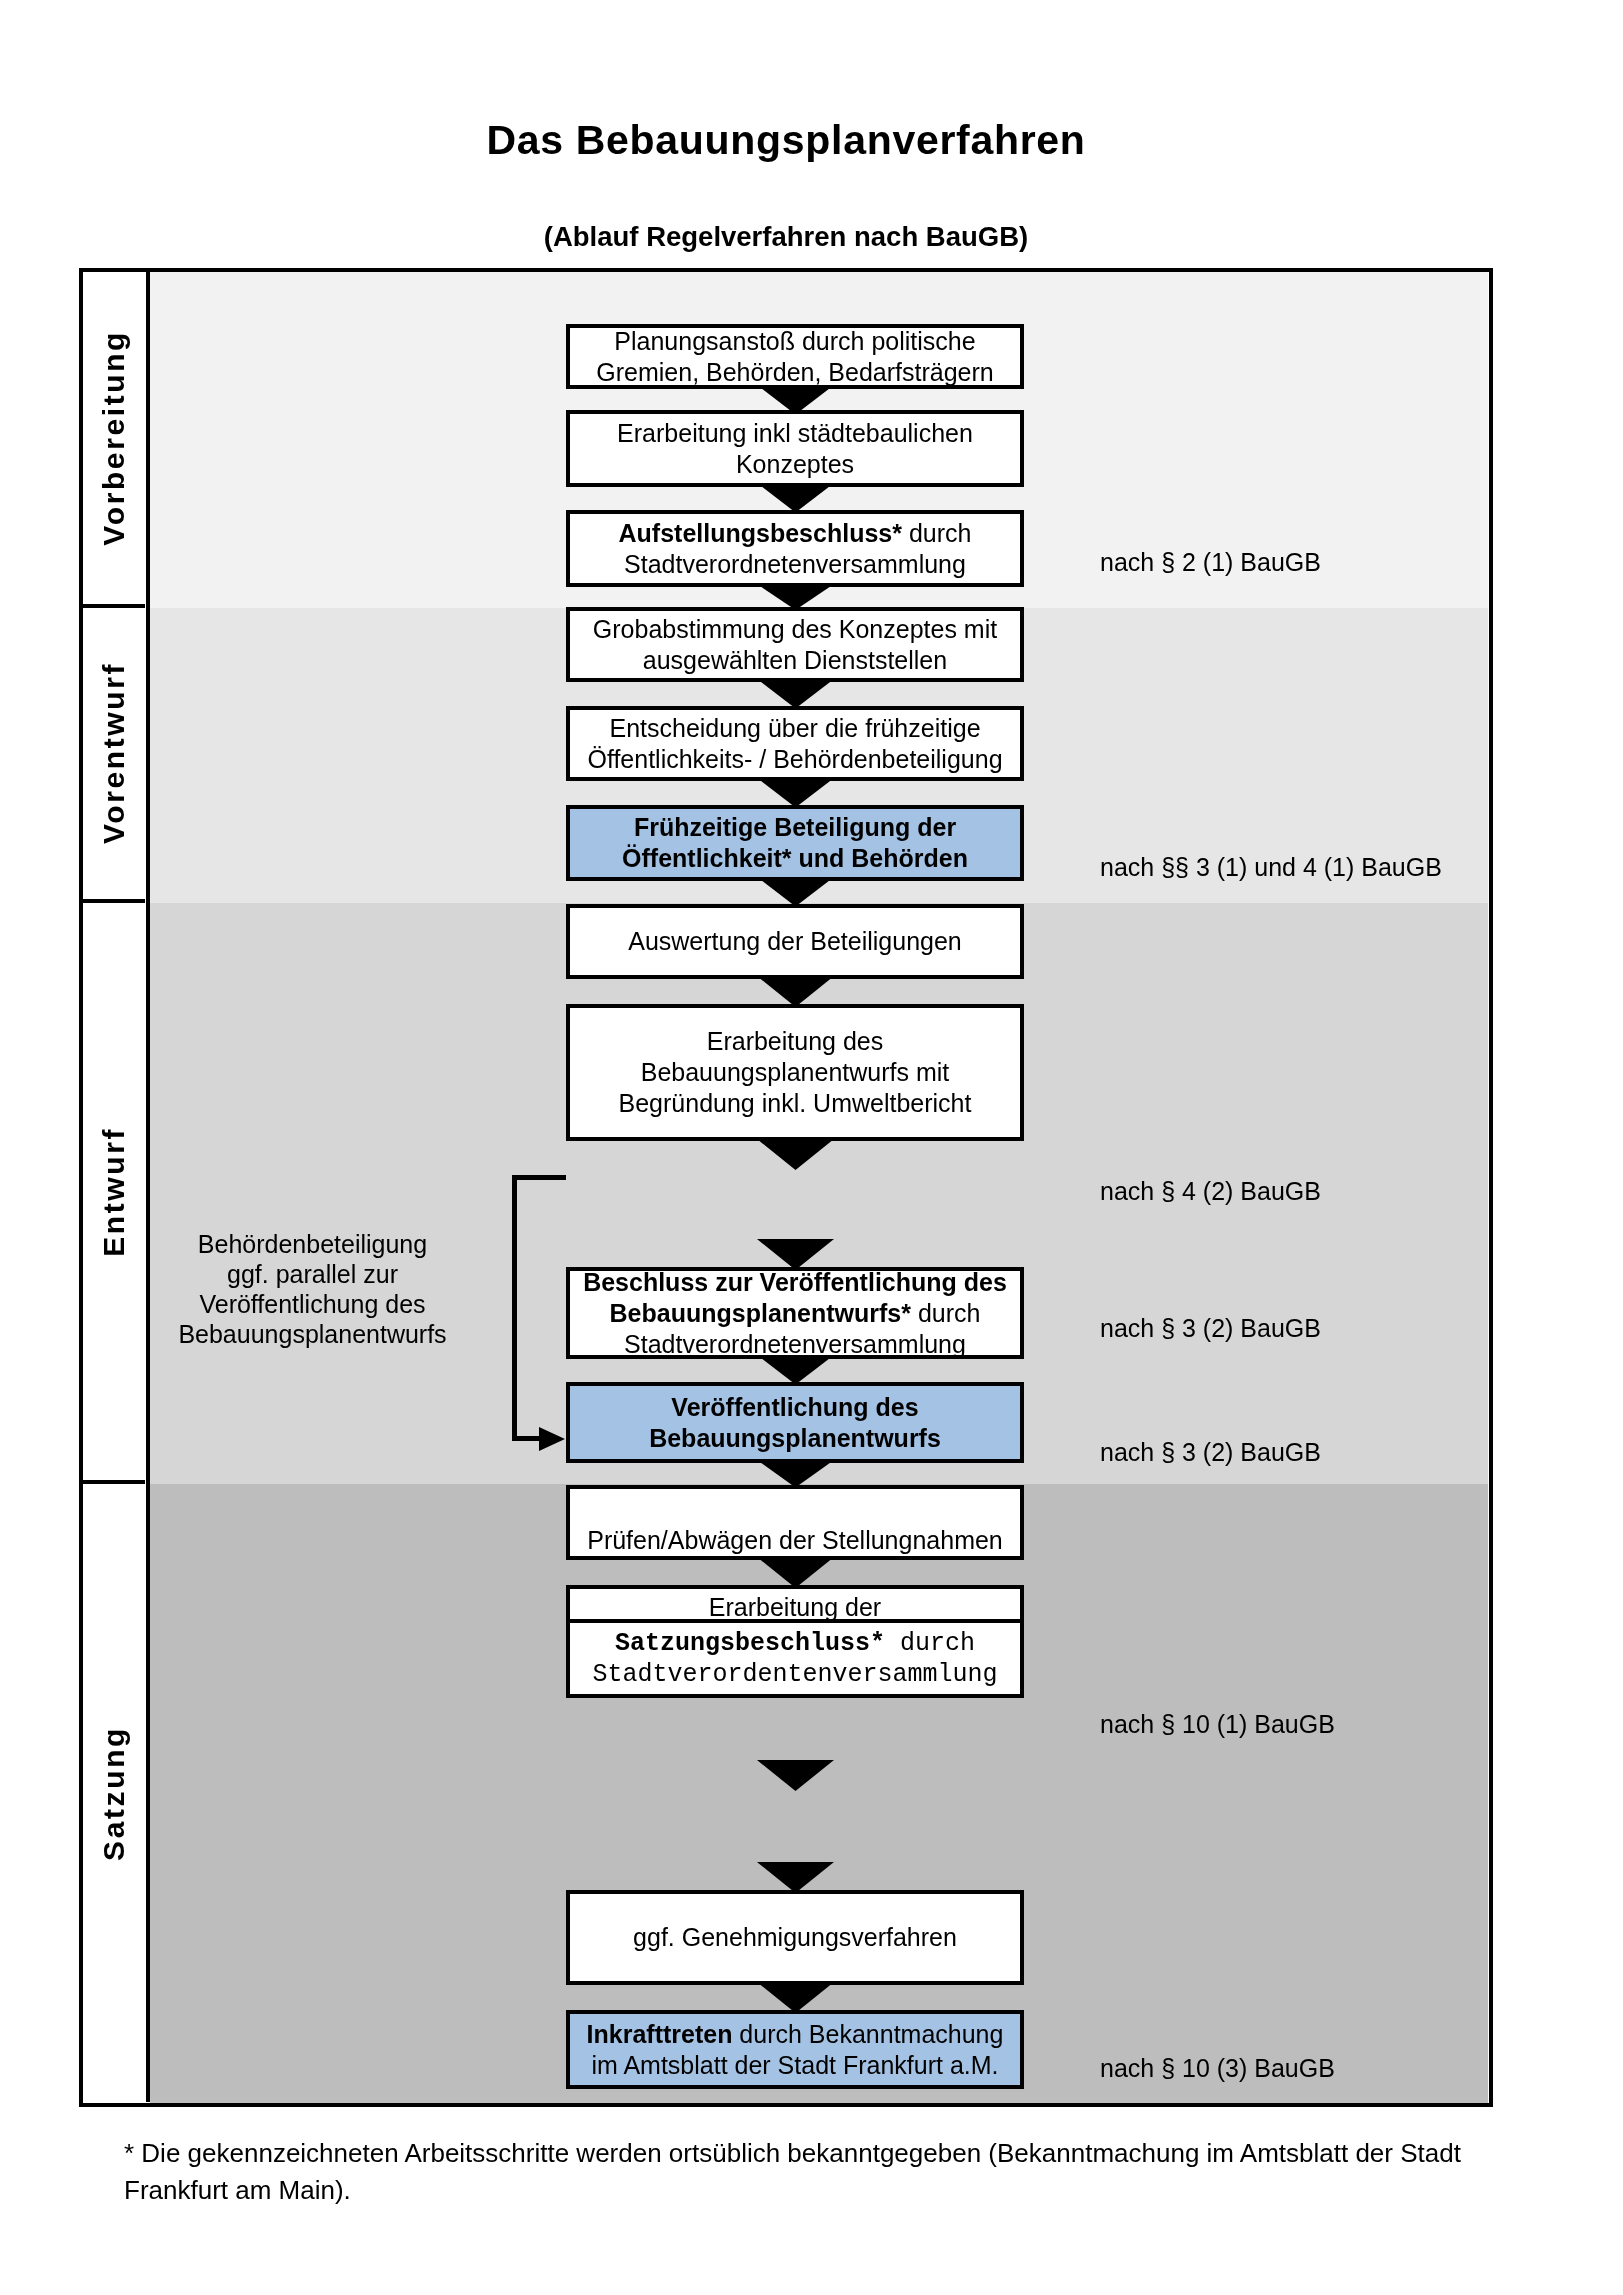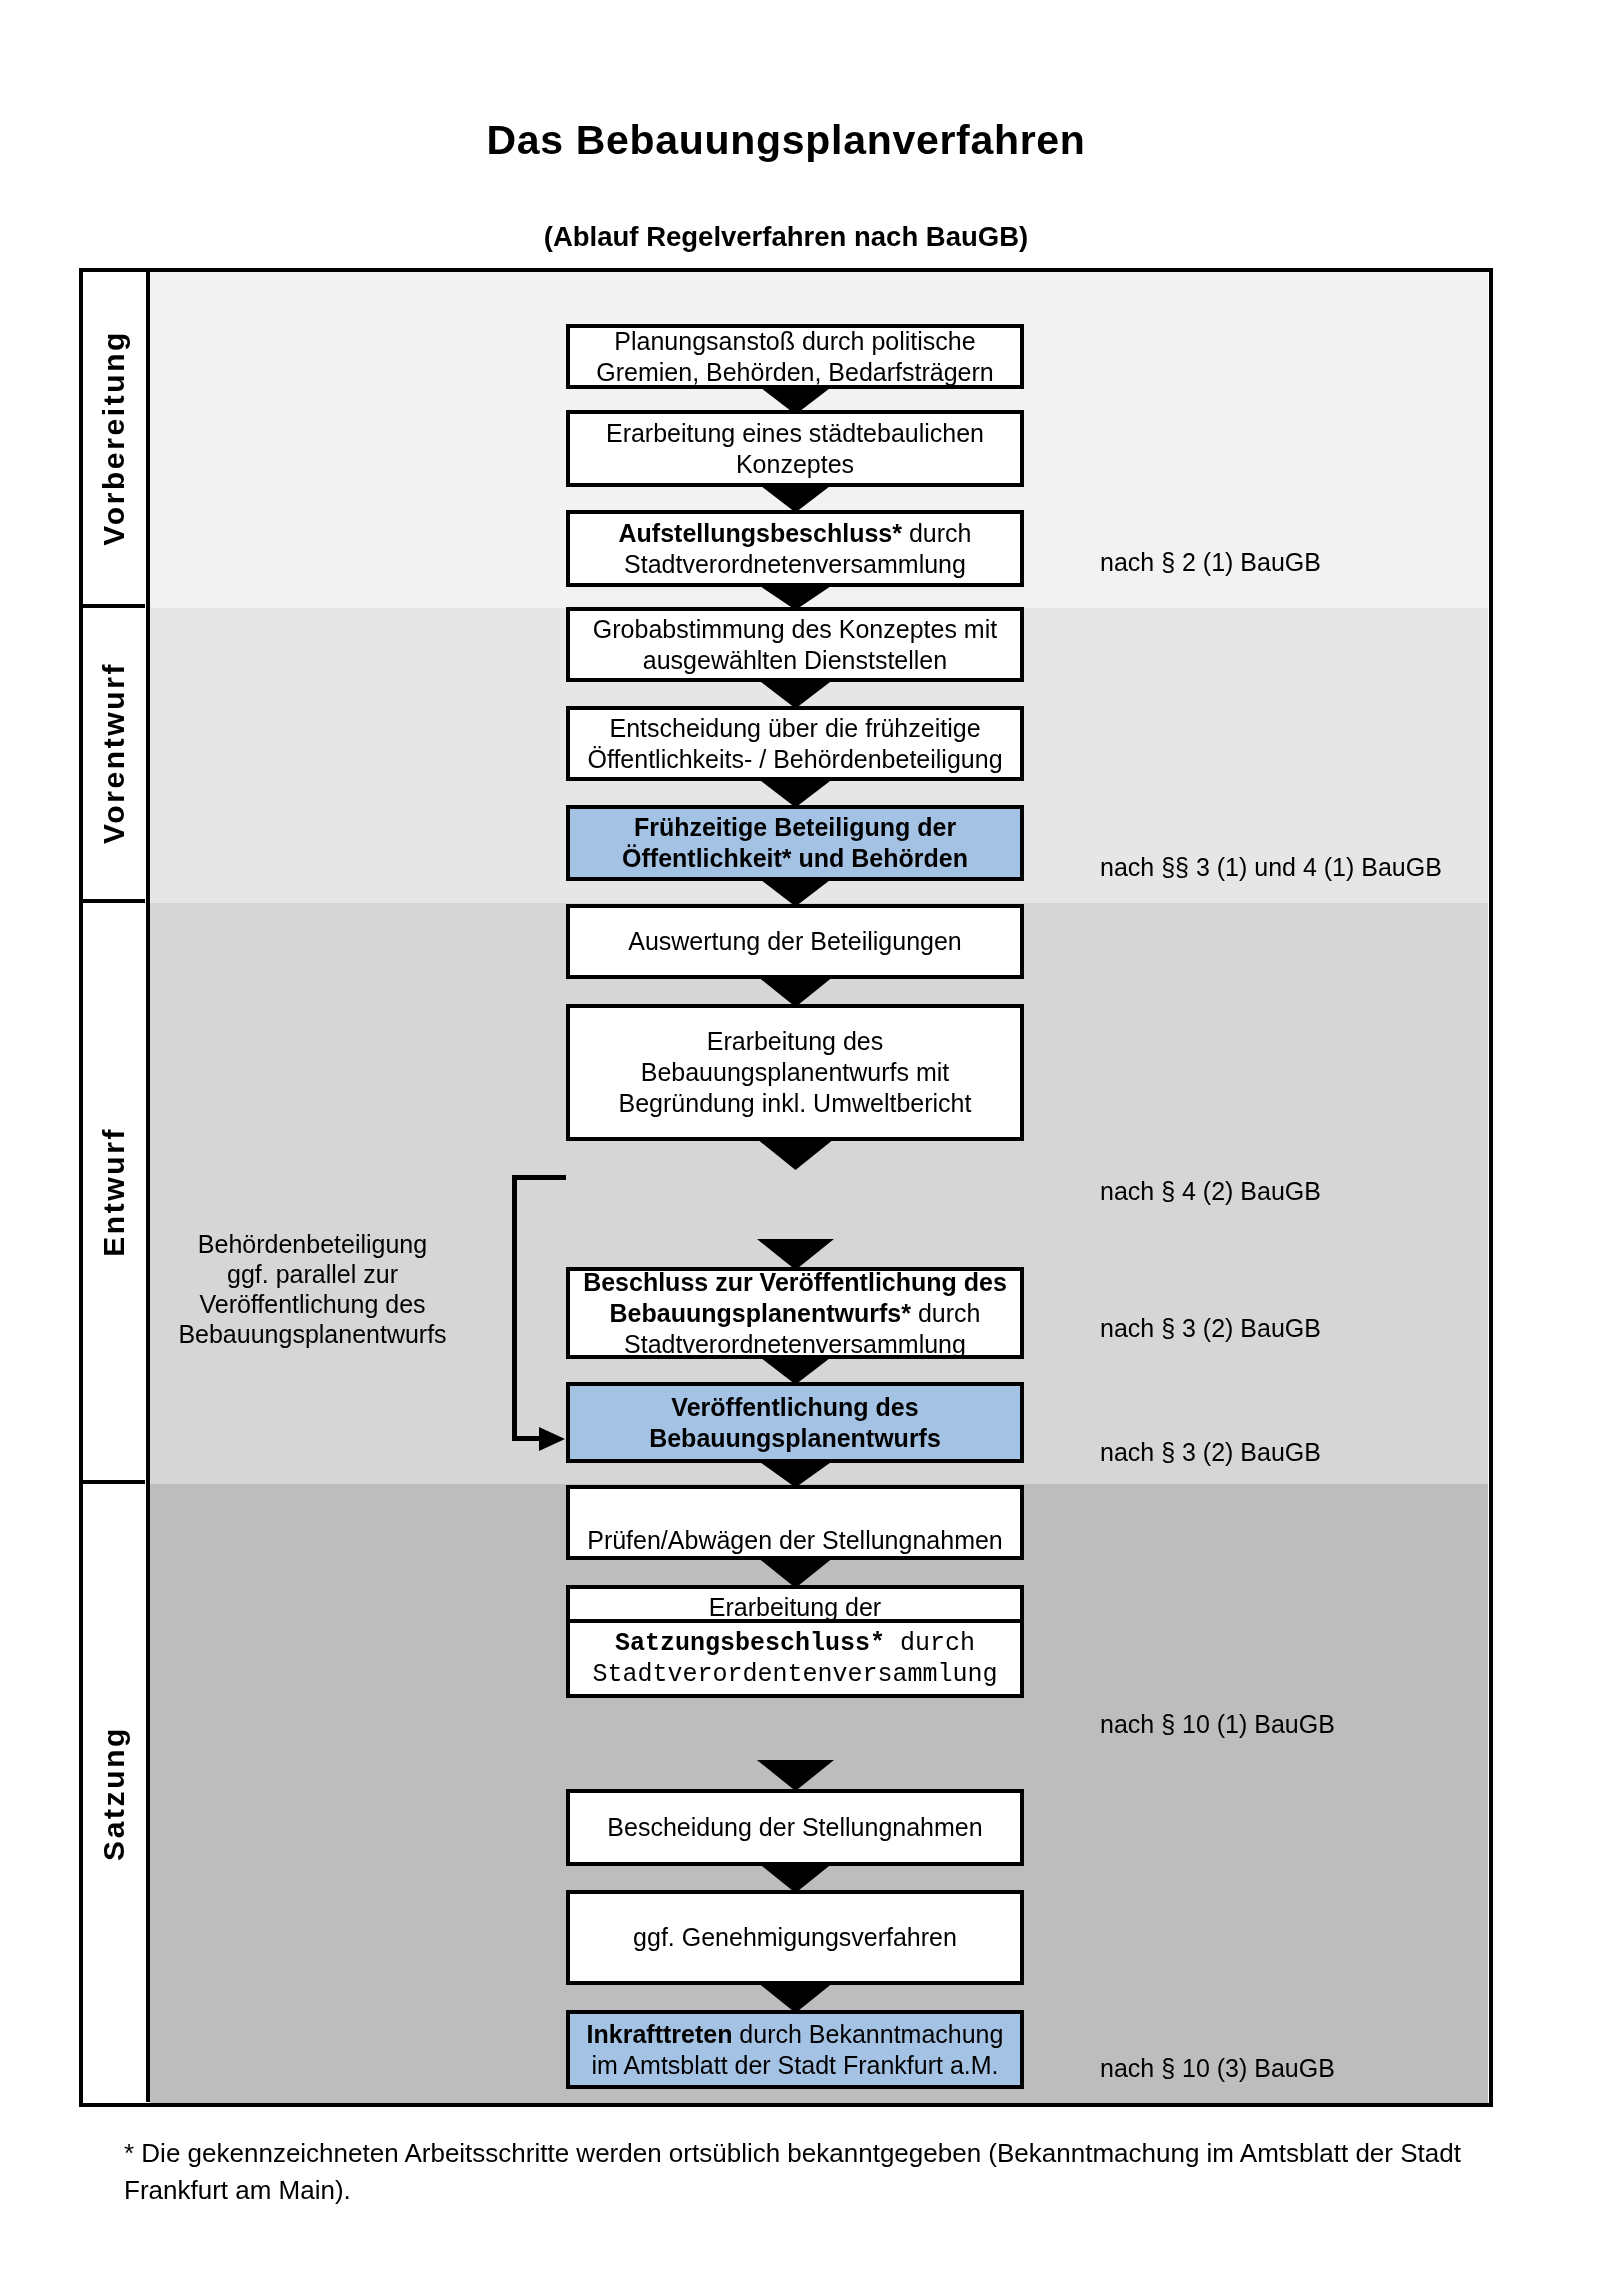--- a/index.html
+++ b/index.html
@@ -63,21 +63,21 @@
         <span>Satzung</span>
       </div>
   </div>
 
   <div class="step" style="top:52px;height:65px;">
       <div><span>Planungsanstoß durch politische</span></div>
       <div><span>Gremien, Behörden, Bedarfsträgern</span></div>
     </div>
   <div class="arrow" style="top:113px;height:29.5px;"></div>
   <div class="step" style="top:138px;height:77px;">
-      <div><span>Erarbeitung eines städtebaulichen</span></div>
+      <div><span>Erarbeitung inkl städtebaulichen</span></div>
       <div><span>Konzeptes</span></div>
     </div>
   <div class="arrow" style="top:211px;height:29.5px;"></div>
   <div class="step" style="top:238px;height:77px;">
       <div><span class="b">Aufstellungsbeschluss*</span><span> durch</span></div>
       <div><span>Stadtverordnetenversammlung</span></div>
     </div>
   <div class="arrow" style="top:312px;height:26px;"></div>
 
   <div class="step" style="top:335px;height:75px;">
@@ -126,23 +126,20 @@
   <div class="step" style="top:1313px;height:75px;">
       <div><span>Erarbeitung der</span></div>
       <div><span>Satzungsbeschlussvorlage</span></div>
     </div>
   <div class="arrow" style="top:1385px;height:31px;"></div>
   <div class="step" style="top:1347px;height:79px;font-family:Liberation Mono, monospace;">
       <div><span class="b">Satzungsbeschluss*</span><span> durch</span></div>
       <div><span>Stadtverordentenversammlung</span></div>
     </div>
   <div class="arrow" style="top:1488px;height:31px;"></div>
-  <div class="step" style="top:1517px;height:77px;">
-      <div><span>Bescheidung der Stellungnahmen</span></div>
-    </div>
   <div class="arrow" style="top:1590px;height:31px;"></div>
   <div class="step" style="top:1618px;height:95px;">
       <div><span>ggf. Genehmigungsverfahren</span></div>
     </div>
   <div class="arrow" style="top:1710px;height:31px;"></div>
   <div class="step hl" style="top:1738px;height:79px;">
       <div><span class="b">Inkrafttreten</span><span> durch Bekanntmachung</span></div>
       <div><span>im Amtsblatt der Stadt Frankfurt a.M.</span></div>
     </div>
 

